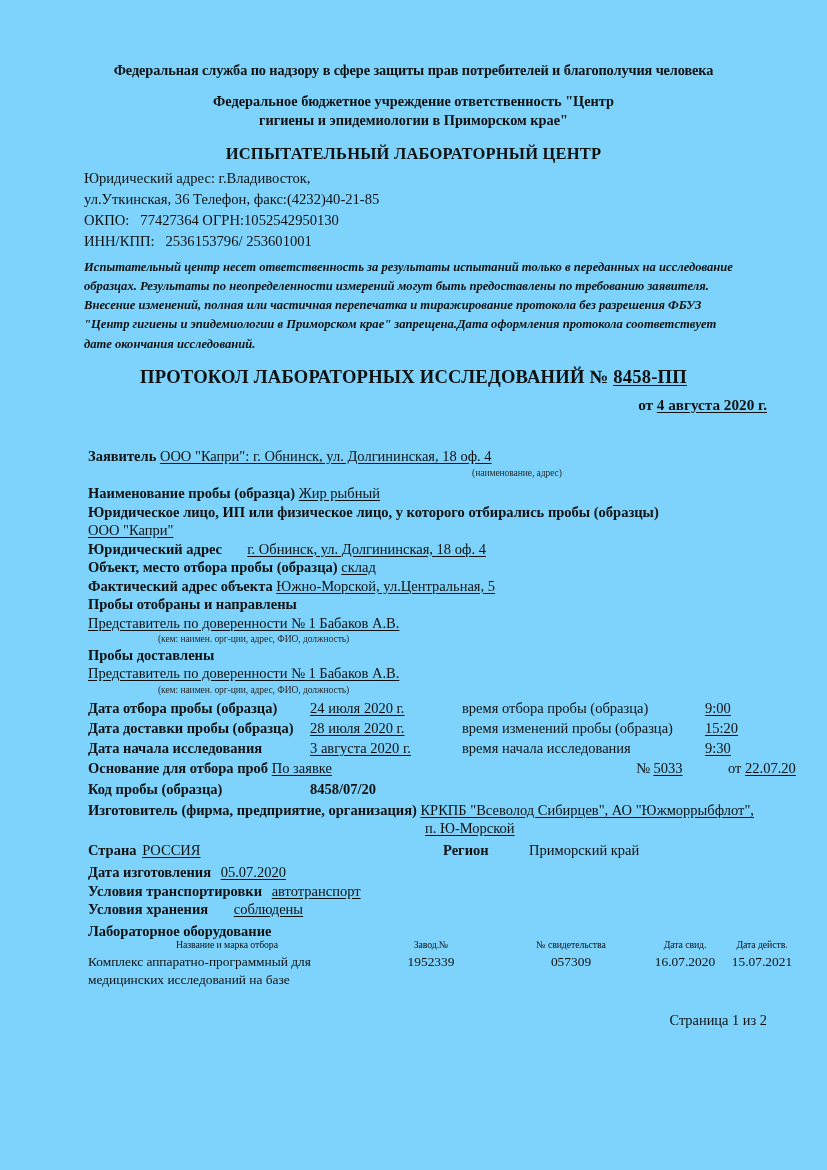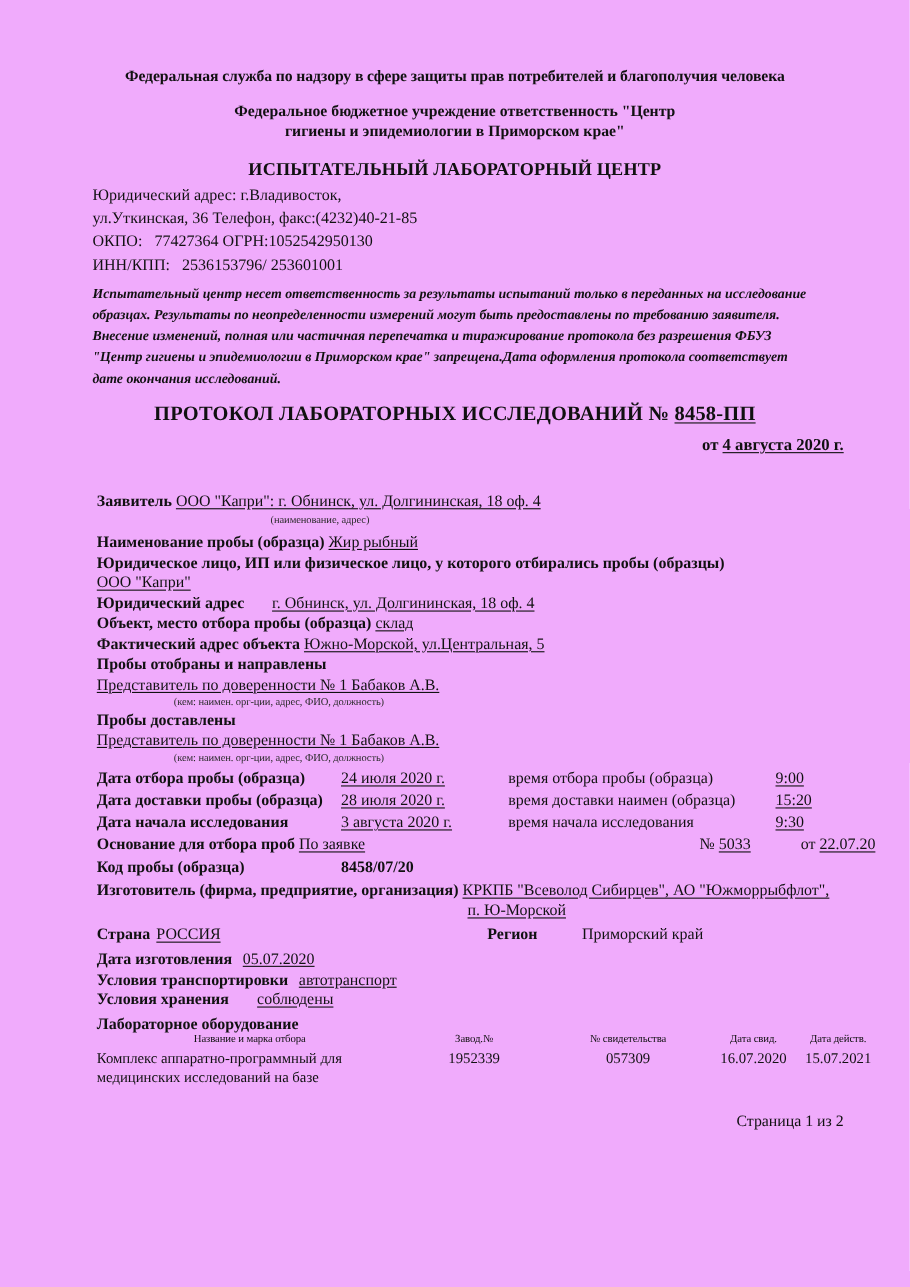--- a/index.html
+++ b/index.html
@@ -12,21 +12,21 @@
     width: 827px;
     height: 1170px;
     position: relative;
     font-family: "Liberation Serif", "DejaVu Serif", serif;
     color: #111111;
     overflow: hidden;
   }
   .page {
     position: absolute;
     inset: 0;
-    background: #f0abfc;
+    background: #7dd3fc;
   }
   .u      { text-decoration: underline; text-underline-offset: 2px; }
 
   
   .org-header {
     position: absolute;
     left: 60px;
     top: 62px;
     width: 707px;
     text-align: center;
@@ -109,21 +109,21 @@
     white-space: nowrap;
   }
   .lbl { font-weight: bold; }
   .val { text-decoration: underline; text-underline-offset: 2px; }
   .caption {
     font-size: 9.6px;
     font-weight: normal;
     color: #2a2a2a;
     letter-spacing: -0.1px;
   }
-  .cap-indent-a { padding-left: 158px; }
+  .cap-indent-a { padding-left: 158px; text-align: center; }
   .cap-indent-b { padding-left: 70px; }
 
   .gap-sm { height: 5px; }
 
   
   .dt-row {
     position: relative;
     height: 20px;
     white-space: nowrap;
   }
@@ -300,21 +300,21 @@
     <div class="dt-row">
       <span class="dt-label">Дата отбора пробы (образца)</span>
       <span class="dt-value" style="left:222px;">24 июля 2020 г.</span>
       <span class="dt-label-r">время отбора пробы (образца)</span>
       <span class="dt-value-r">9:00</span>
     </div>
 
     <div class="dt-row">
       <span class="dt-label">Дата доставки пробы (образца)</span>
       <span class="dt-value" style="left:222px;">28 июля 2020 г.</span>
-      <span class="dt-label-r">время доставки наимен (образца)</span>
+      <span class="dt-label-r">время изменений пробы (образца)</span>
       <span class="dt-value-r">15:20</span>
     </div>
 
     <div class="dt-row">
       <span class="dt-label">Дата начала исследования</span>
       <span class="dt-value" style="left:222px;">3 августа 2020 г.</span>
       <span class="dt-label-r">время начала исследования</span>
       <span class="dt-value-r">9:30</span>
     </div>
 

